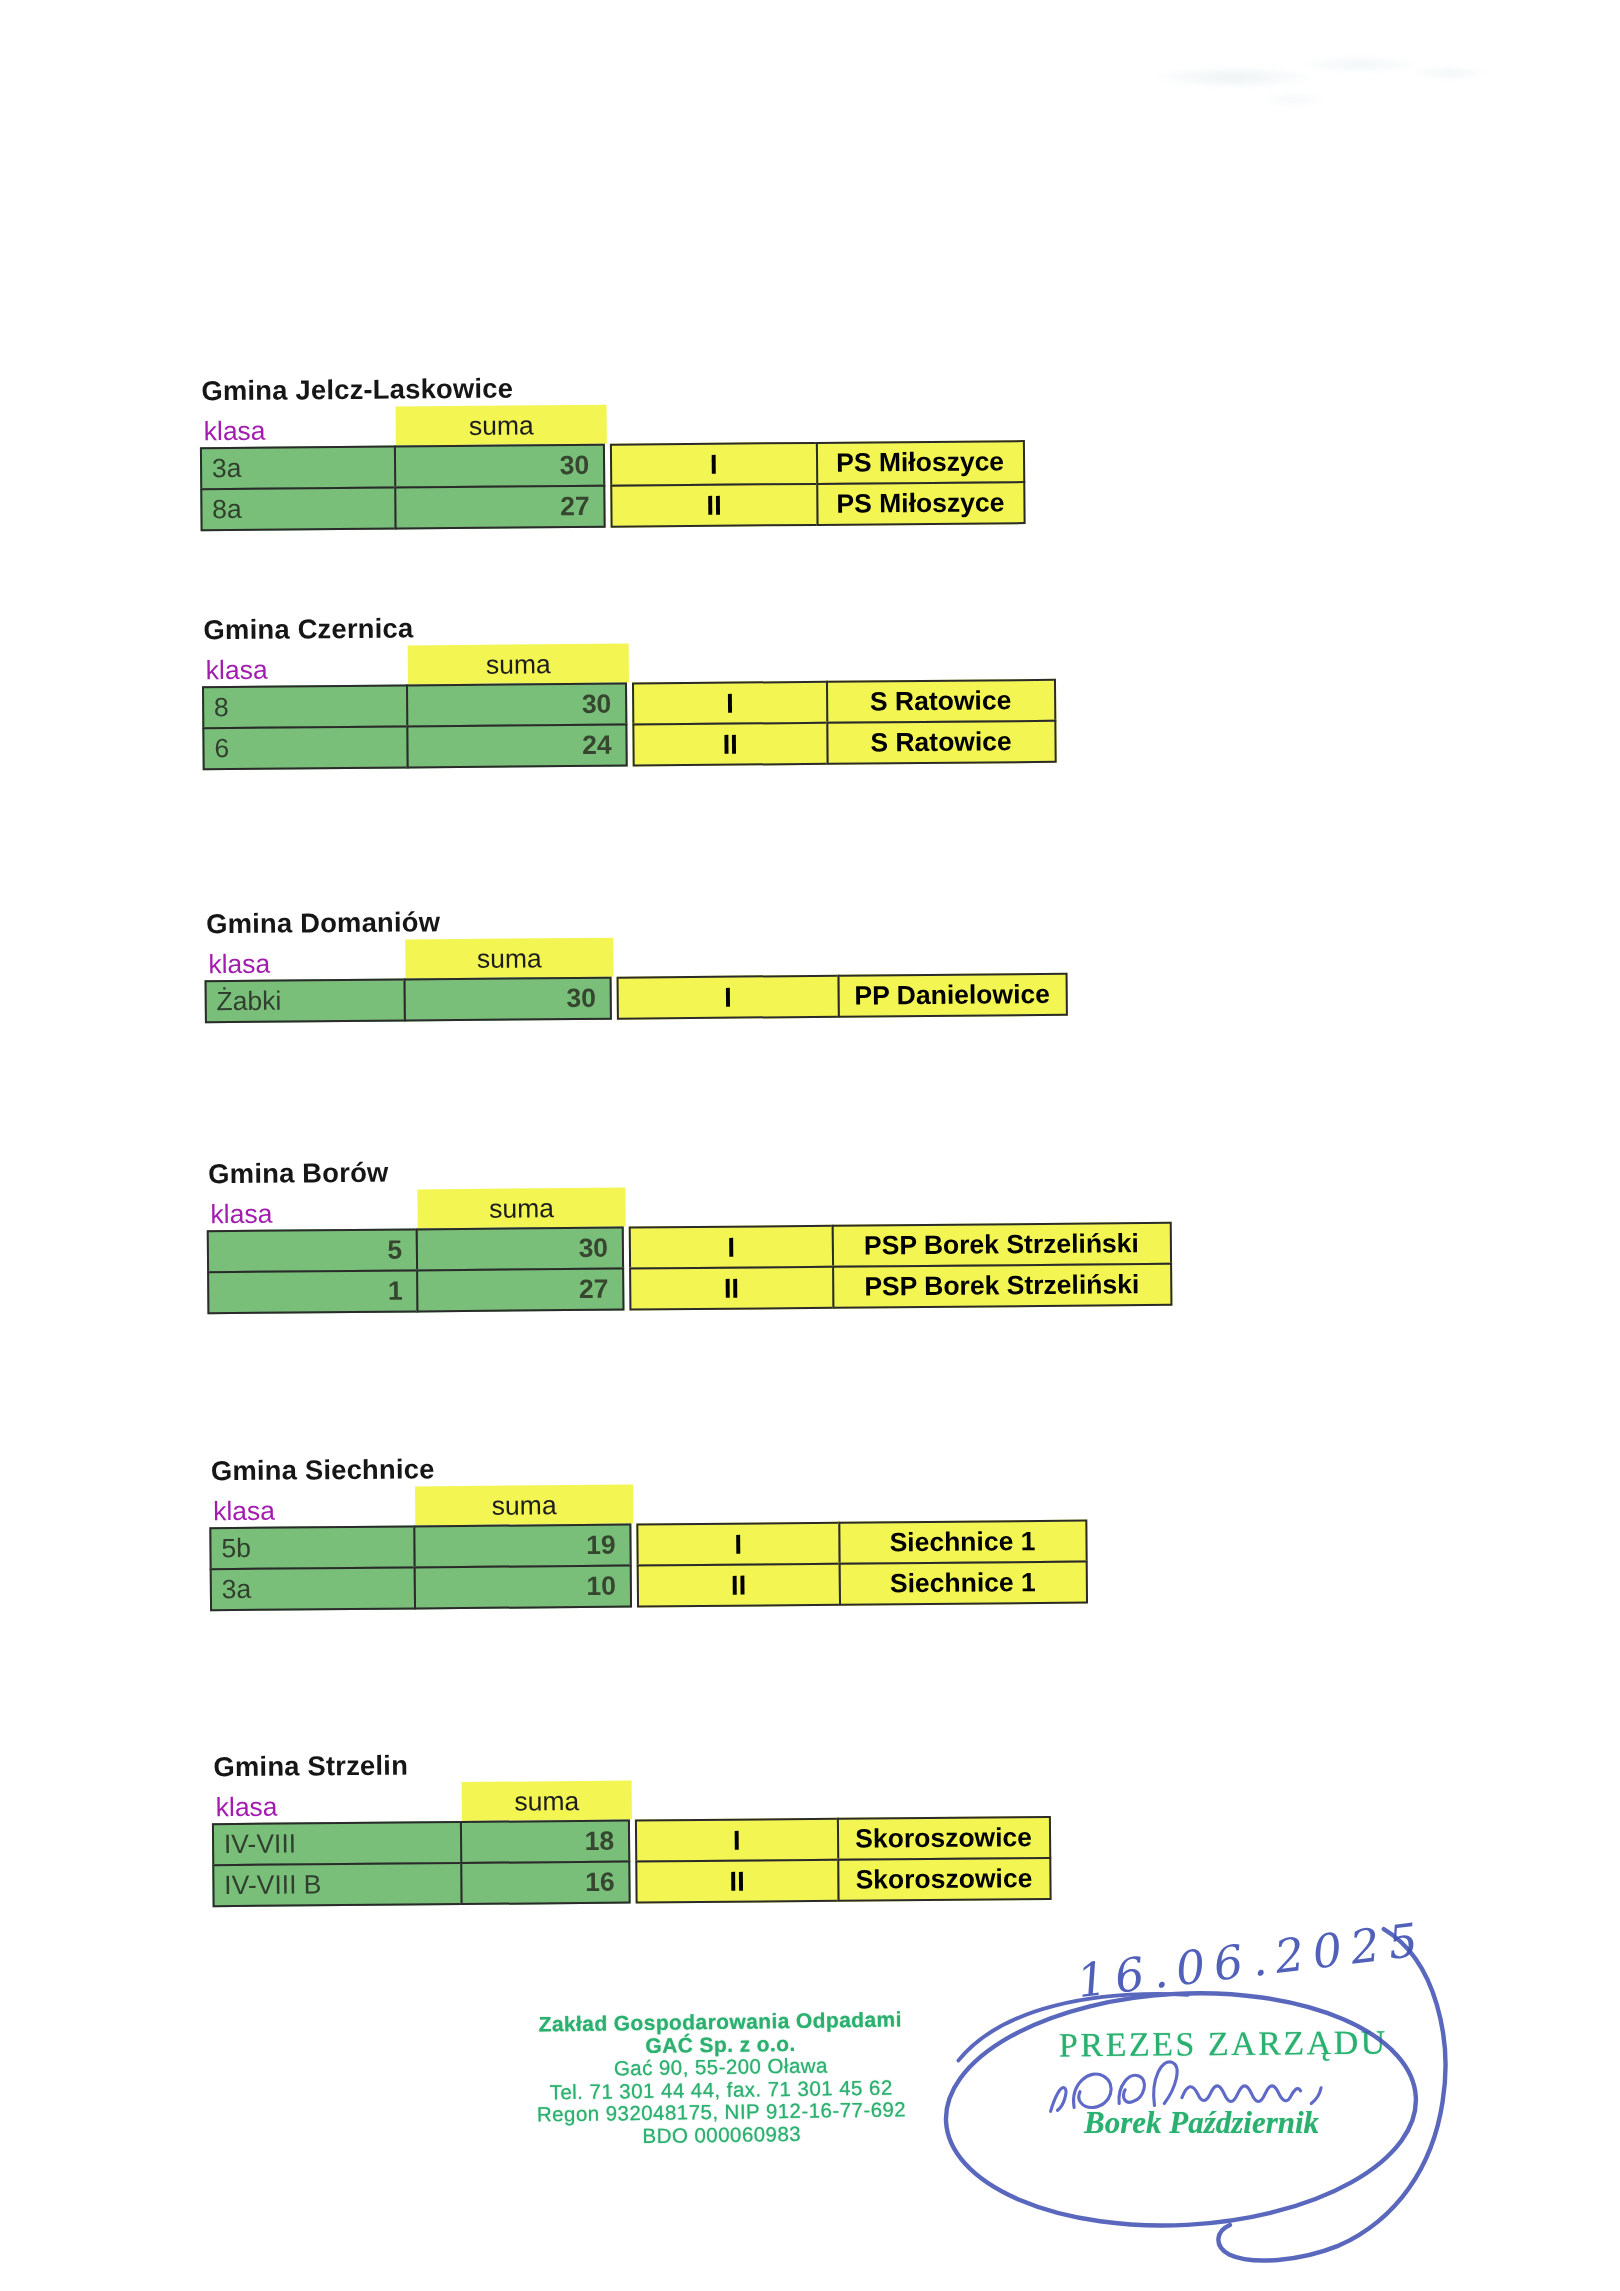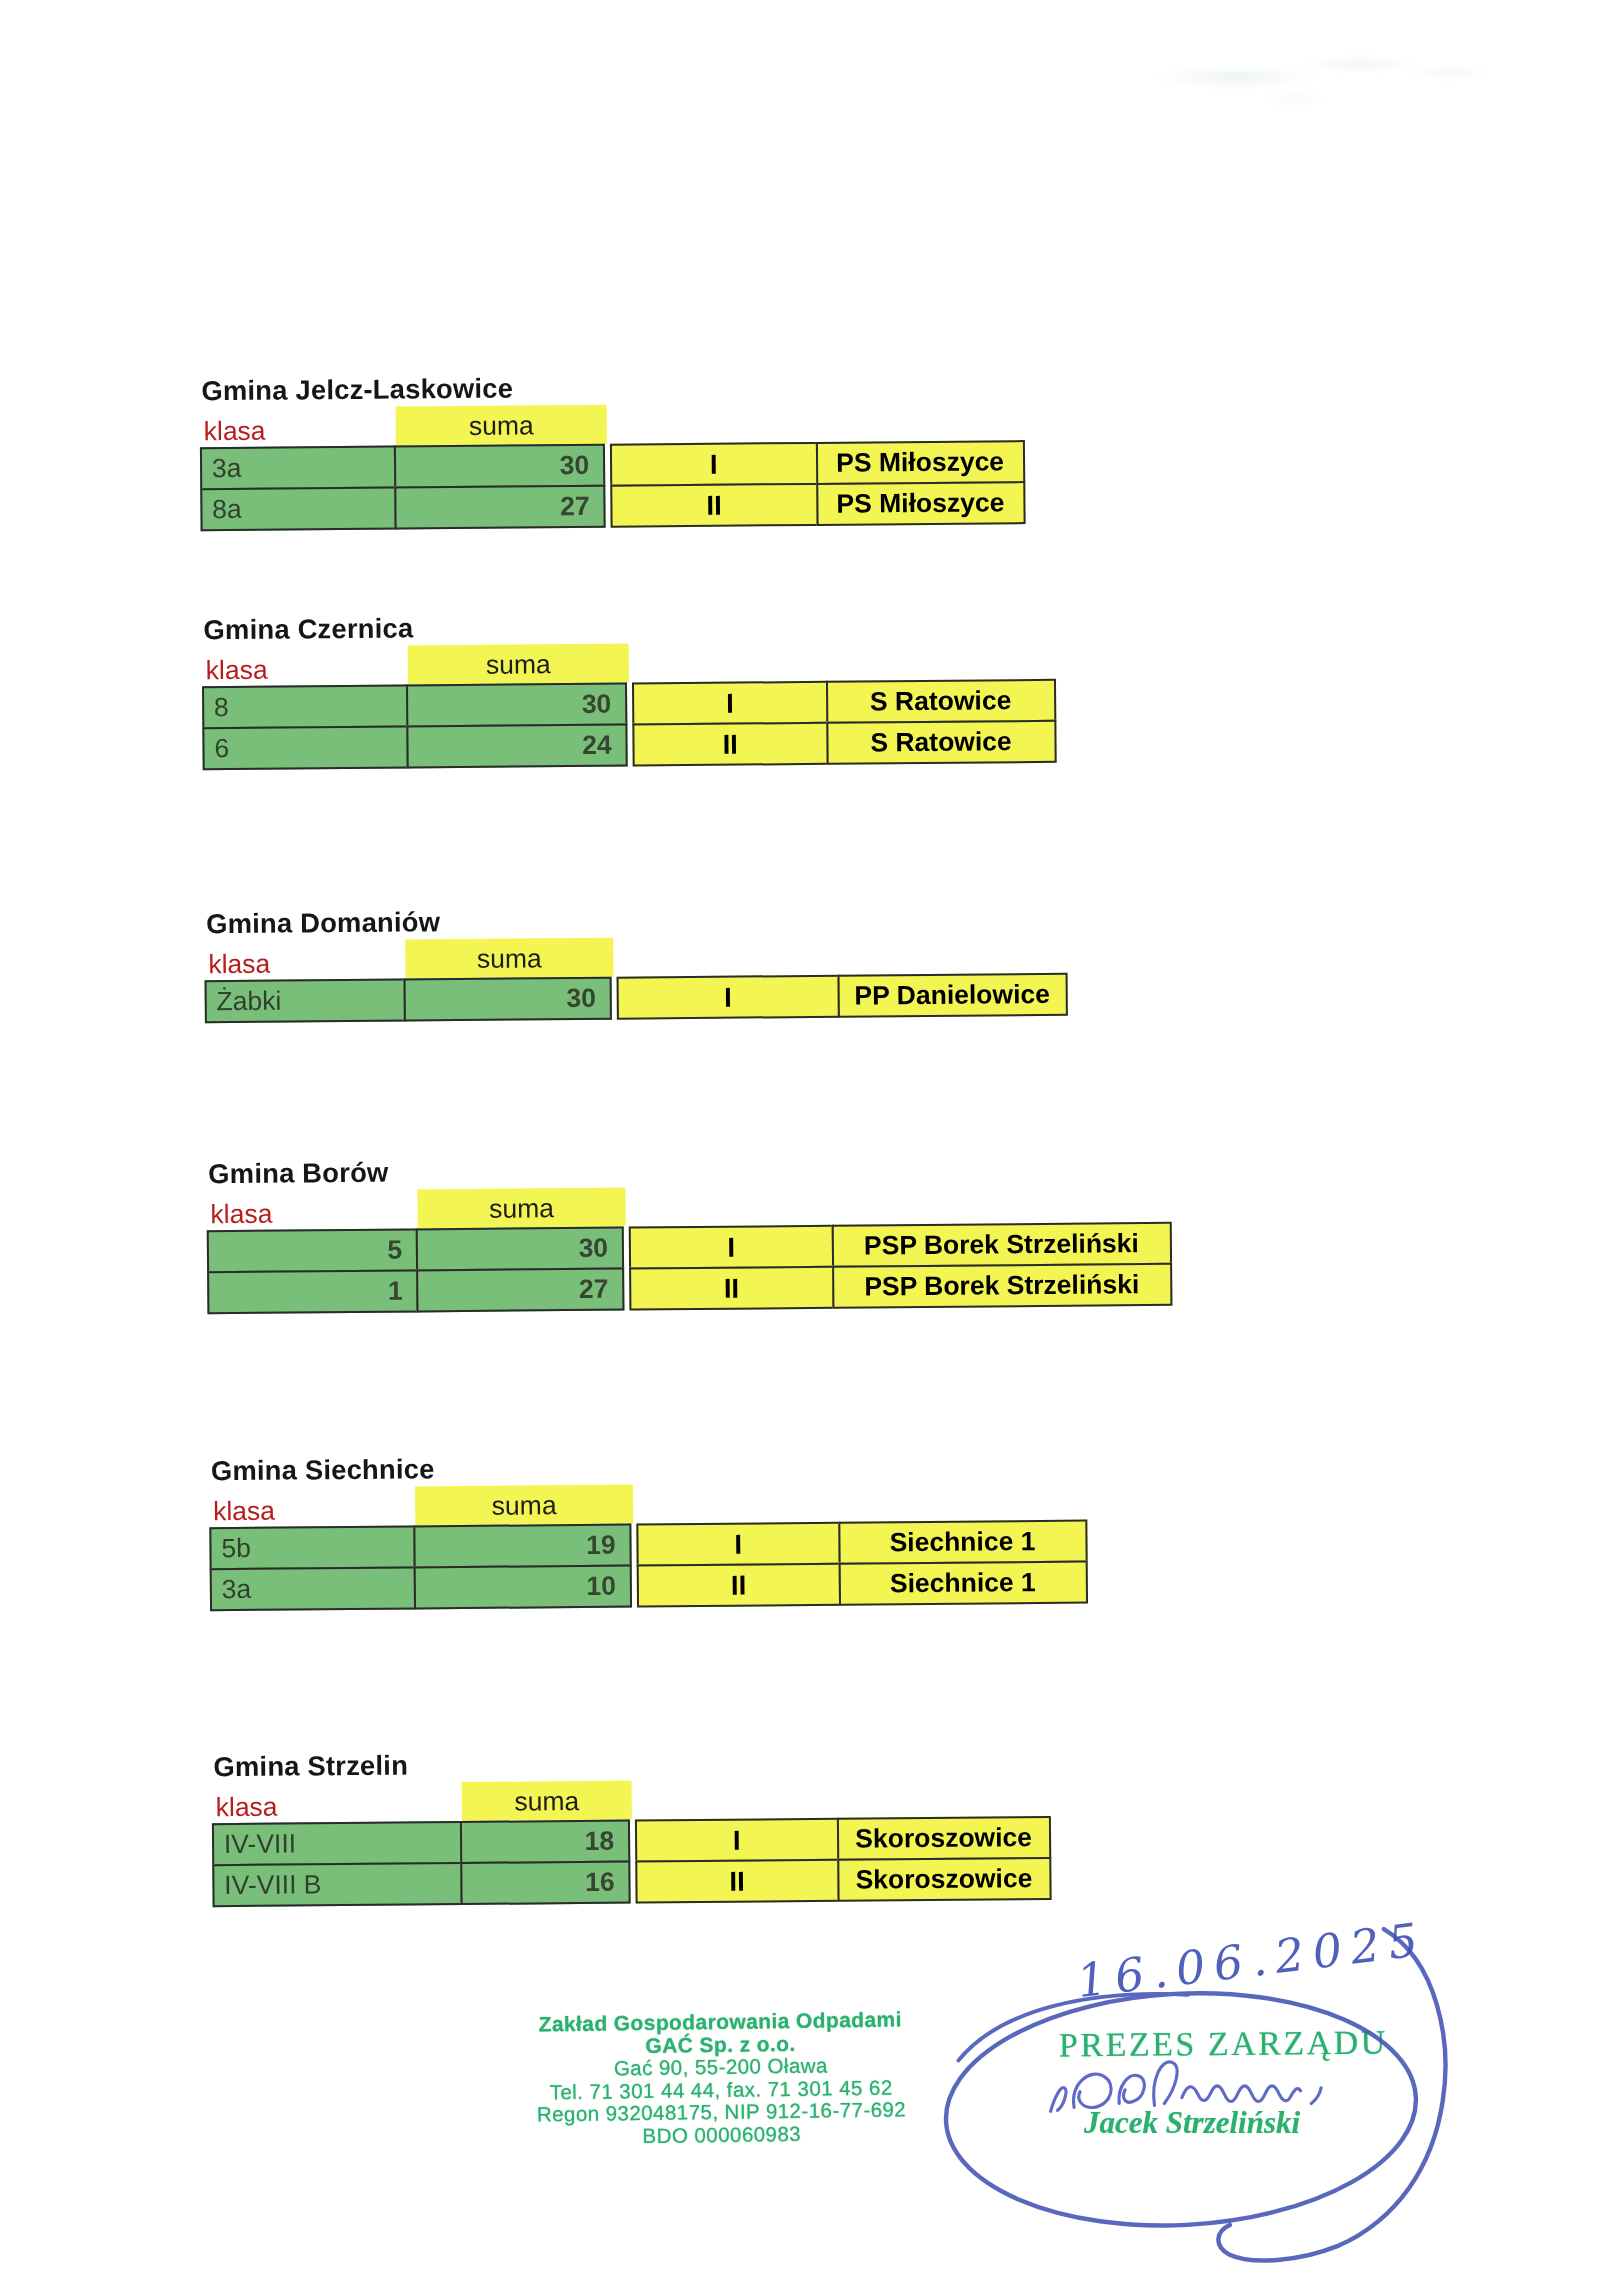--- a/index.html
+++ b/index.html
@@ -4,21 +4,21 @@
 <style>
   html,body{margin:0;padding:0;background:#e8e8e8;}
   .page{
     position:relative;width:1620px;height:2292px;background:#ffffff;overflow:hidden;
     font-family:"Liberation Sans",sans-serif;
   }
   .tables-wrap{position:absolute;inset:0;transform:rotate(-0.5deg);transform-origin:0 0;}
   .gmina-section{position:absolute;}
   .sec-title{font-size:27.4px;font-weight:700;color:#161616;height:35px;letter-spacing:0.2px;margin-left:2px;}
   .hdr{position:relative;height:37px;}
-  .hdr-klasa{position:absolute;left:3.9px;bottom:0;font-size:26.5px;color:#b91c1c;}
+  .hdr-klasa{position:absolute;left:3.9px;bottom:0;font-size:26.5px;color:#a21caf;}
   .hdr-suma{position:absolute;top:-2px;height:39px;background:var(--yellow);font-size:26.5px;color:#1d1d1d;text-align:center;line-height:41px;}
   .tbl{position:relative;}
   .row{display:flex;}
   .row:not(:first-child){margin-top:-2.2px;}
   .grp{display:flex;}
   .spacer{width:4.9px;}
   .c{box-sizing:border-box;height:43px;border:2.2px solid #2b2b2b;line-height:39px;font-size:26.5px;overflow:hidden;white-space:nowrap;}
   .c + .c{margin-left:-2.2px;}
   .green{background:var(--green);color:#31402e;}
   .yc{background:var(--yellow);color:#000;font-weight:700;text-align:center;}
@@ -250,21 +250,21 @@
       <div class="cs-line b">GAĆ Sp. z o.o.</div>
       <div class="cs-line">Gać 90, 55-200 Oława</div>
       <div class="cs-line">Tel. 71 301 44 44, fax. 71 301 45 62</div>
       <div class="cs-line">Regon 932048175, NIP 912-16-77-692</div>
       <div class="cs-line">BDO 000060983</div>
     </div>
 
   <div class="hand-date">16.06.2025</div>
 
   <div class="stamp-title">PREZES ZARZĄDU</div>
-  <div class="stamp-name">Jacek Strzeliński</div>
+  <div class="stamp-name">Borek Październik</div>
 
   <svg class="ink-overlay" width="1620" height="2292" viewBox="0 0 1653 2338">
     <g fill="none" stroke="#4353b4" stroke-linecap="round" stroke-linejoin="round" opacity="0.88">
 
       <ellipse cx="1205" cy="2152" rx="240" ry="118" transform="rotate(-3 1205 2152)" stroke-width="4.5"></ellipse>
       <path stroke-width="4" d="M 978 2102 C 1022 2048, 1116 2030, 1212 2035"></path>
 
       <path stroke-width="4.5" d="M 1412 1968 C 1466 2000, 1482 2082, 1472 2144
                C 1462 2210, 1426 2264, 1366 2291
                C 1326 2307, 1278 2311, 1254 2300

